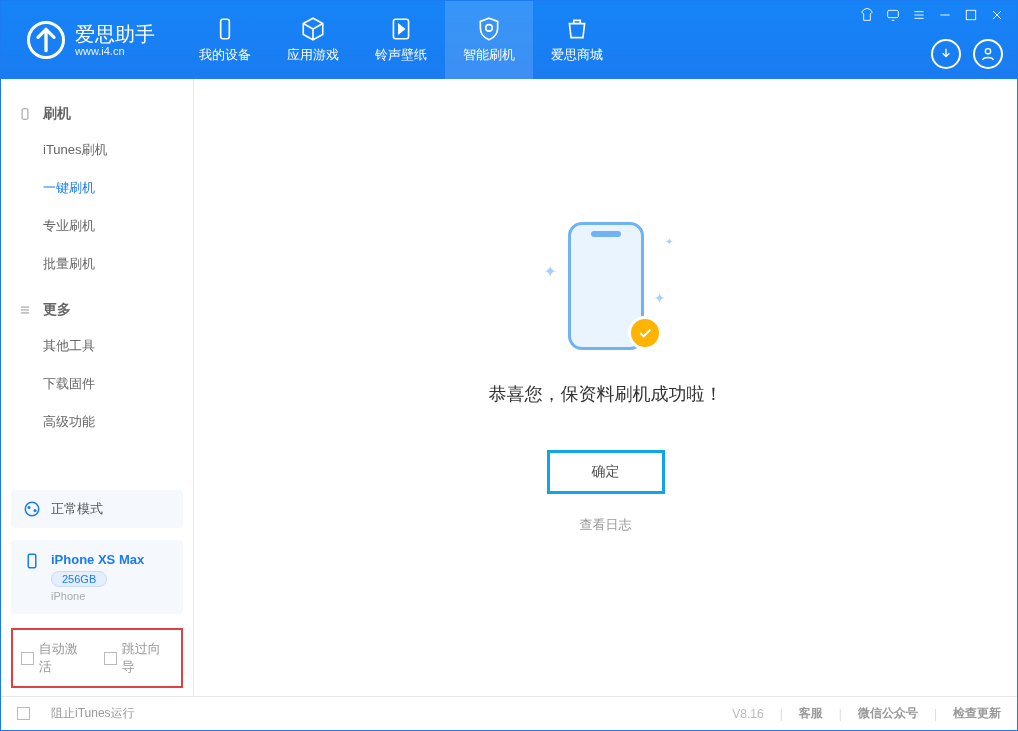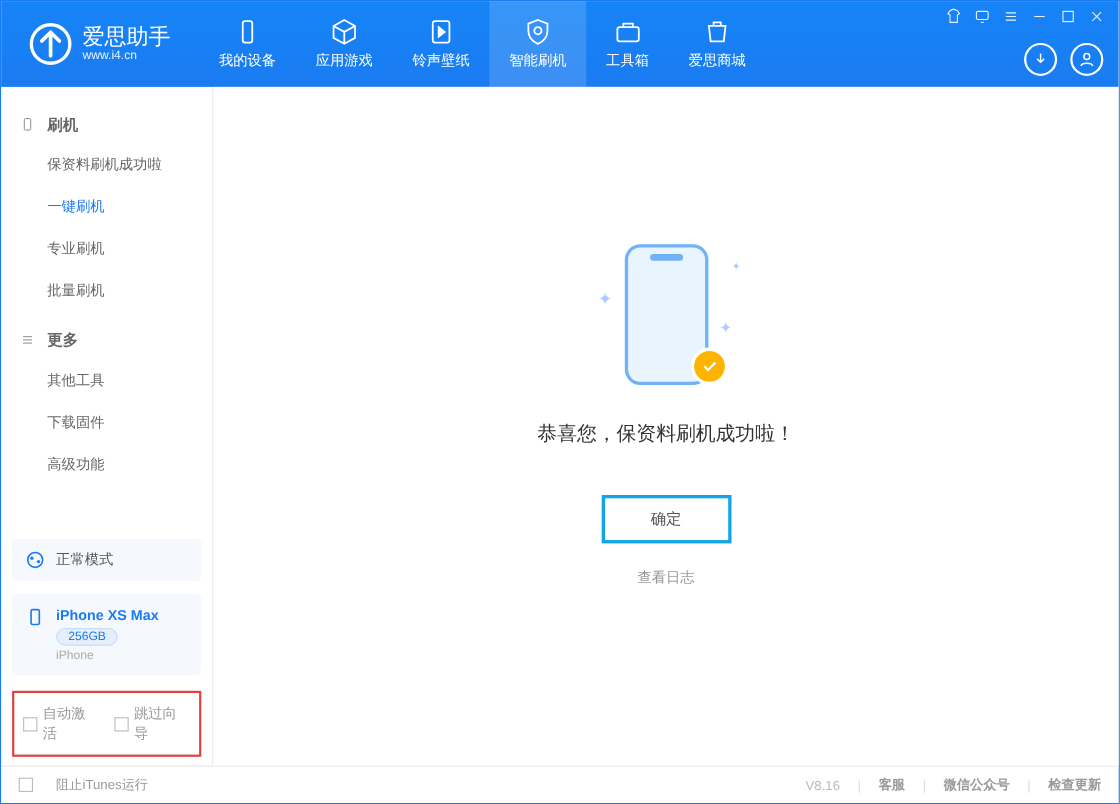--- a/index.html
+++ b/index.html
@@ -17,21 +17,21 @@
 .tab .ticon svg { width: 26px; height: 26px; fill: none; stroke: #fff; stroke-width: 1.5; }
 .title-right { position: absolute; top: 6px; right: 12px; display: flex; gap: 10px; align-items: center; }
 .title-right .tbtn { width: 16px; height: 16px; cursor: pointer; opacity: .9; }
 .title-right svg { width: 16px; height: 16px; stroke: #fff; stroke-width: 1.5; fill: none; }
 .header-right { position: absolute; right: 14px; bottom: 10px; display: flex; gap: 12px; }
 .header-right .circ { width: 30px; height: 30px; border: 2px solid #fff; border-radius: 50%; display: flex; align-items: center; justify-content: center; cursor: pointer; }
 .header-right svg { width: 16px; height: 16px; stroke: #fff; fill: none; stroke-width: 2; }
 .body { display: flex; height: 617px; }
 .sidebar { width: 193px; border-right: 1px solid #e7e7e7; display: flex; flex-direction: column; }
 .side-scroll { flex: 1; overflow-y: auto; padding-top: 18px; }
-.group-head { display: flex; align-items: flex-start; padding: 8px 16px; color: #666; font-weight: 600; font-size: 14px; }
+.group-head { display: flex; align-items: center; padding: 8px 16px; color: #666; font-weight: 600; font-size: 14px; }
 .group-head .gicon { width: 16px; height: 16px; margin-right: 10px; display: flex; align-items: center; justify-content: center; }
 .group-head svg { width: 14px; height: 14px; stroke: #888; fill: none; stroke-width: 1.5; }
 .side-item { padding: 10px 16px 10px 42px; font-size: 13px; color: #666; cursor: pointer; }
 .side-item.active { color: #1b7bf1; }
 .mode-card, .device-card { margin: 6px 10px; background: #f5f8fd; border-radius: 4px; padding: 10px 12px; display: flex; align-items: center; }
 .mode-card .micon, .device-card .dicon { width: 18px; height: 18px; margin-right: 10px; display: flex; align-items: center; justify-content: center; }
 .mode-card { color: #555; font-size: 13px; }
 .device-card { flex-direction: row; align-items: flex-start; padding: 12px; }
 .device-info { display: flex; flex-direction: column; }
 .device-name { color: #1b7bf1; font-size: 13px; font-weight: 600; }
@@ -107,29 +107,20 @@
           <svg viewBox="0 0 24 24">
             <path d="M12 2l8 3v6c0 5-3.5 9-8 11-4.5-2-8-6-8-11V5z"></path>
             <circle cx="12" cy="11" r="3"></circle>
           </svg>
         </span>
       <span>智能刷机</span>
     </div>
     <div class="tab">
       <span class="ticon">
           <svg viewBox="0 0 24 24">
-            <rect x="3" y="8" width="18" height="12" rx="2"></rect>
-            <path d="M8 8V5h8v3"></path>
-          </svg>
-        </span>
-      <span>工具箱</span>
-    </div>
-    <div class="tab">
-      <span class="ticon">
-          <svg viewBox="0 0 24 24">
             <path d="M5 7h14l-1.5 13h-11z M9 7V4h6v3"></path>
           </svg>
         </span>
       <span>爱思商城</span>
     </div>
   </div>
   <div class="title-right">
     <span class="tbtn"><svg viewBox="0 0 24 24">
           <path d="M7 4l5-2 5 2 3 4-3 2v10H7V10L4 8z"></path>
         </svg></span>
@@ -169,21 +160,21 @@
   <div class="sidebar">
     <div class="side-scroll">
       <div class="group-head">
         <span class="gicon">
             <svg viewBox="0 0 24 24">
               <rect x="7" y="3" width="10" height="18" rx="2"></rect>
             </svg>
           </span>
         <span>刷机</span>
       </div>
-      <div class="side-item">保资料刷机成功啦</div>
+      <div class="side-item">iTunes刷机</div>
       <div class="side-item active">一键刷机</div>
       <div class="side-item">专业刷机</div>
       <div class="side-item">批量刷机</div>
 
       <div class="group-head" style="margin-top:10px;">
         <span class="gicon">
             <svg viewBox="0 0 24 24">
               <path d="M5 7h14M5 12h14M5 17h14"></path>
             </svg>
           </span>

